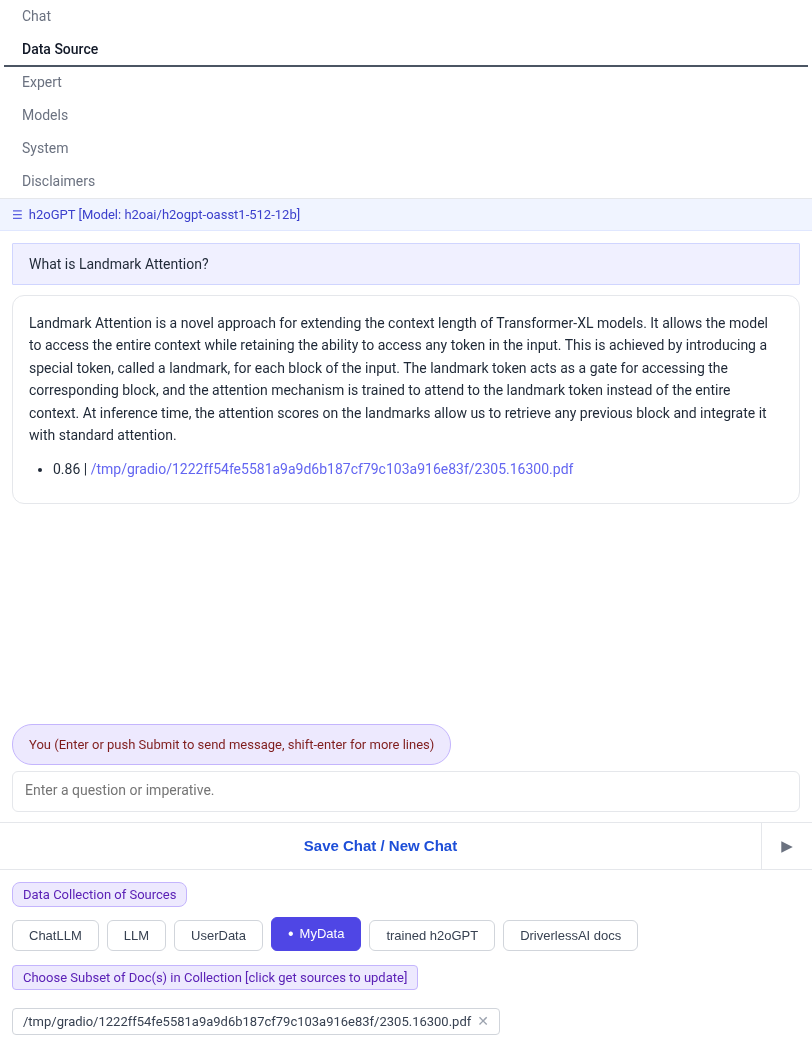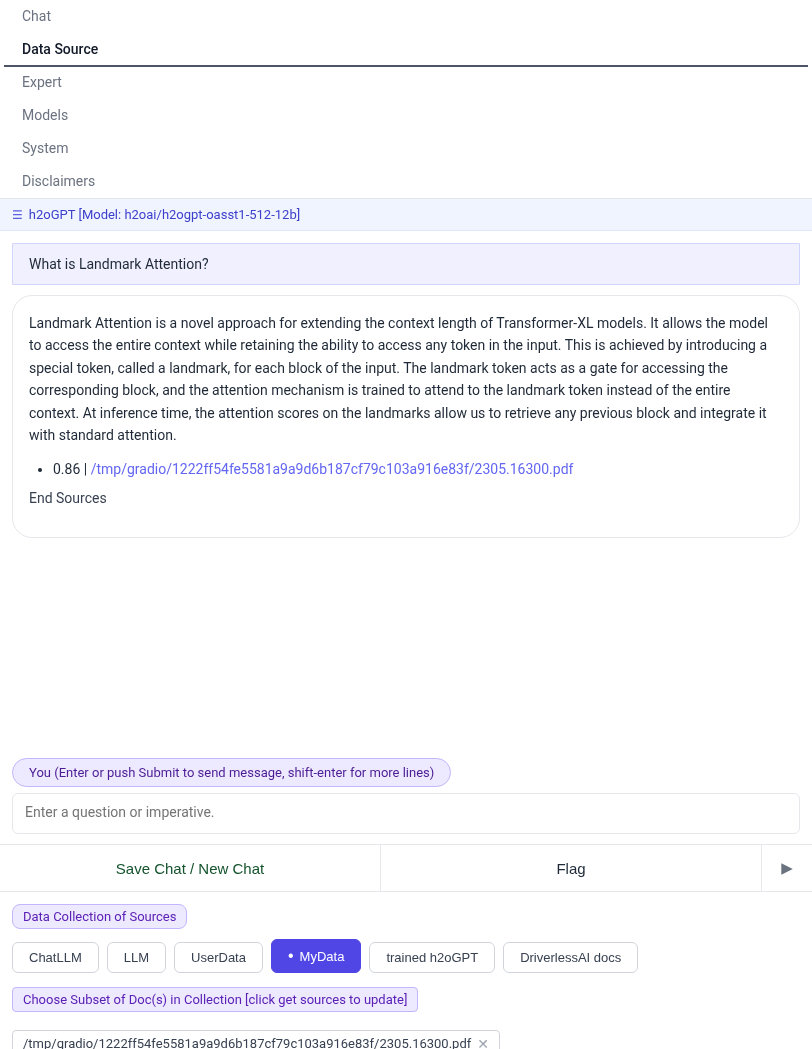--- a/index.html
+++ b/index.html
@@ -66,21 +66,21 @@
       padding: 12px 16px;
       margin-bottom: 10px;
       font-size: 14px;
       color: #1f2937;
     }
 
     
     .ai-response {
       background: #fff;
       border: 1px solid #e5e7eb;
-      border-radius: 20px;
+      border-radius: 12px;
       padding: 16px;
       margin-bottom: 10px;
       font-size: 14px;
       line-height: 1.6;
       color: #1f2937;
     }
     .ai-response p {
       margin-bottom: 12px;
     }
     .sources-label {
@@ -104,23 +104,23 @@
     }
 
     
     .spacer { height: 200px; }
 
     
     .input-hint {
       background: #ede9fe;
       border: 1px solid #c4b5fd;
       border-radius: 20px;
-      padding: 6px 16px;
-      font-size: 13px;
-      color: #4c1d95;
+      padding: 12px 16px;
+      font-size: 13px;
+      color: #7f1d1d;
       display: inline-block;
       margin: 10px 12px 6px 12px;
     }
     .chat-input-wrapper {
       margin: 0 12px 10px 12px;
       border: 1px solid #e5e7eb;
       border-radius: 6px;
       padding: 10px 12px;
       background: #fff;
     }
@@ -143,22 +143,22 @@
       border-top: 1px solid #e5e7eb;
       border-bottom: 1px solid #e5e7eb;
     }
     .btn-save {
       flex: 1;
       padding: 14px 10px;
       background: #fff;
       border: none;
       border-right: 1px solid #e5e7eb;
       font-size: 15px;
-      font-weight: 400;
-      color: #14532d;
+      font-weight: 700;
+      color: #1d4ed8;
       cursor: pointer;
     }
     .btn-flag {
       flex: 1;
       padding: 14px 10px;
       background: #fff;
       border: none;
       border-right: 1px solid #e5e7eb;
       font-size: 15px;
       font-weight: 500;
@@ -275,37 +275,35 @@
 
   <div class="ai-response">
     <p>Landmark Attention is a novel approach for extending the context length of Transformer-XL models. It allows the model to access the entire context while retaining the ability to access any token in the input. This is achieved by introducing a special token, called a landmark, for each block of the input. The landmark token acts as a gate for accessing the corresponding block, and the attention mechanism is trained to attend to the landmark token instead of the entire context. At inference time, the attention scores on the landmarks allow us to retrieve any previous block and integrate it with standard attention.</p>
     <ul class="source-list">
       <li>
         <span>0.86</span>
         <span> | </span>
         <a class="source-link" href="#">/tmp/gradio/1222ff54fe5581a9a9d6b187cf79c103a916e83f/2305.16300.pdf</a>
       </li>
     </ul>
-    <p class="end-sources">End Sources</p>
   </div>
 
   <div class="spacer"></div>
 </div>
 
 <div>
   <span class="input-hint">You (Enter or push Submit to send message, shift-enter for more lines)</span>
 </div>
 
 <div class="chat-input-wrapper">
   <textarea class="chat-input" rows="1" placeholder="Enter a question or imperative." style=""></textarea>
 </div>
 
 <div class="buttons-row">
   <button class="btn-save">Save Chat / New Chat</button>
-  <button class="btn-flag">Flag</button>
   <button class="btn-extra">▶</button>
 </div>
 
 <div class="data-collection-section">
   <div>
     <span class="section-badge">Data Collection of Sources</span>
   </div>
 
   <div class="data-source-buttons">
     <button class="ds-btn">ChatLLM</button>

